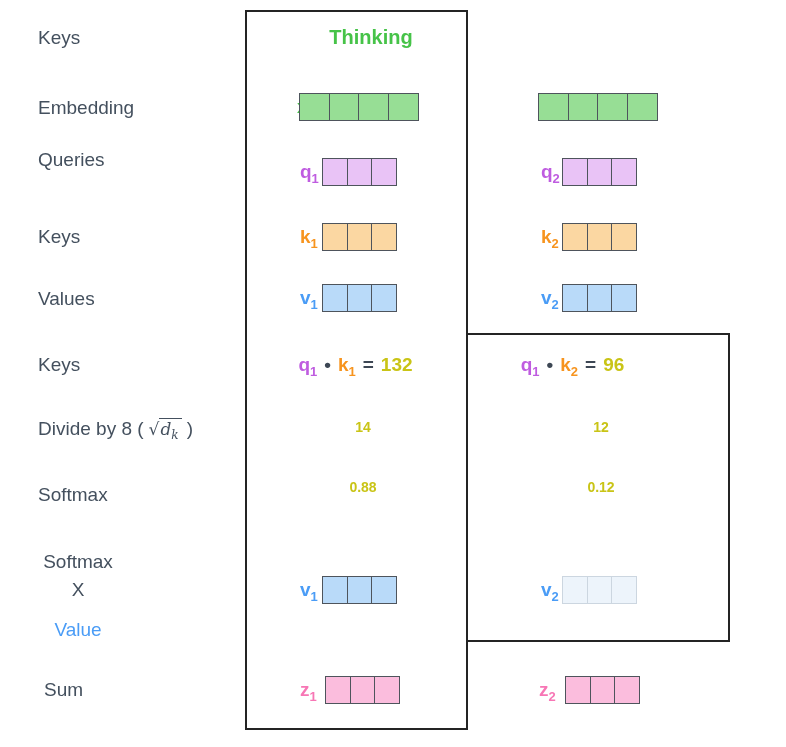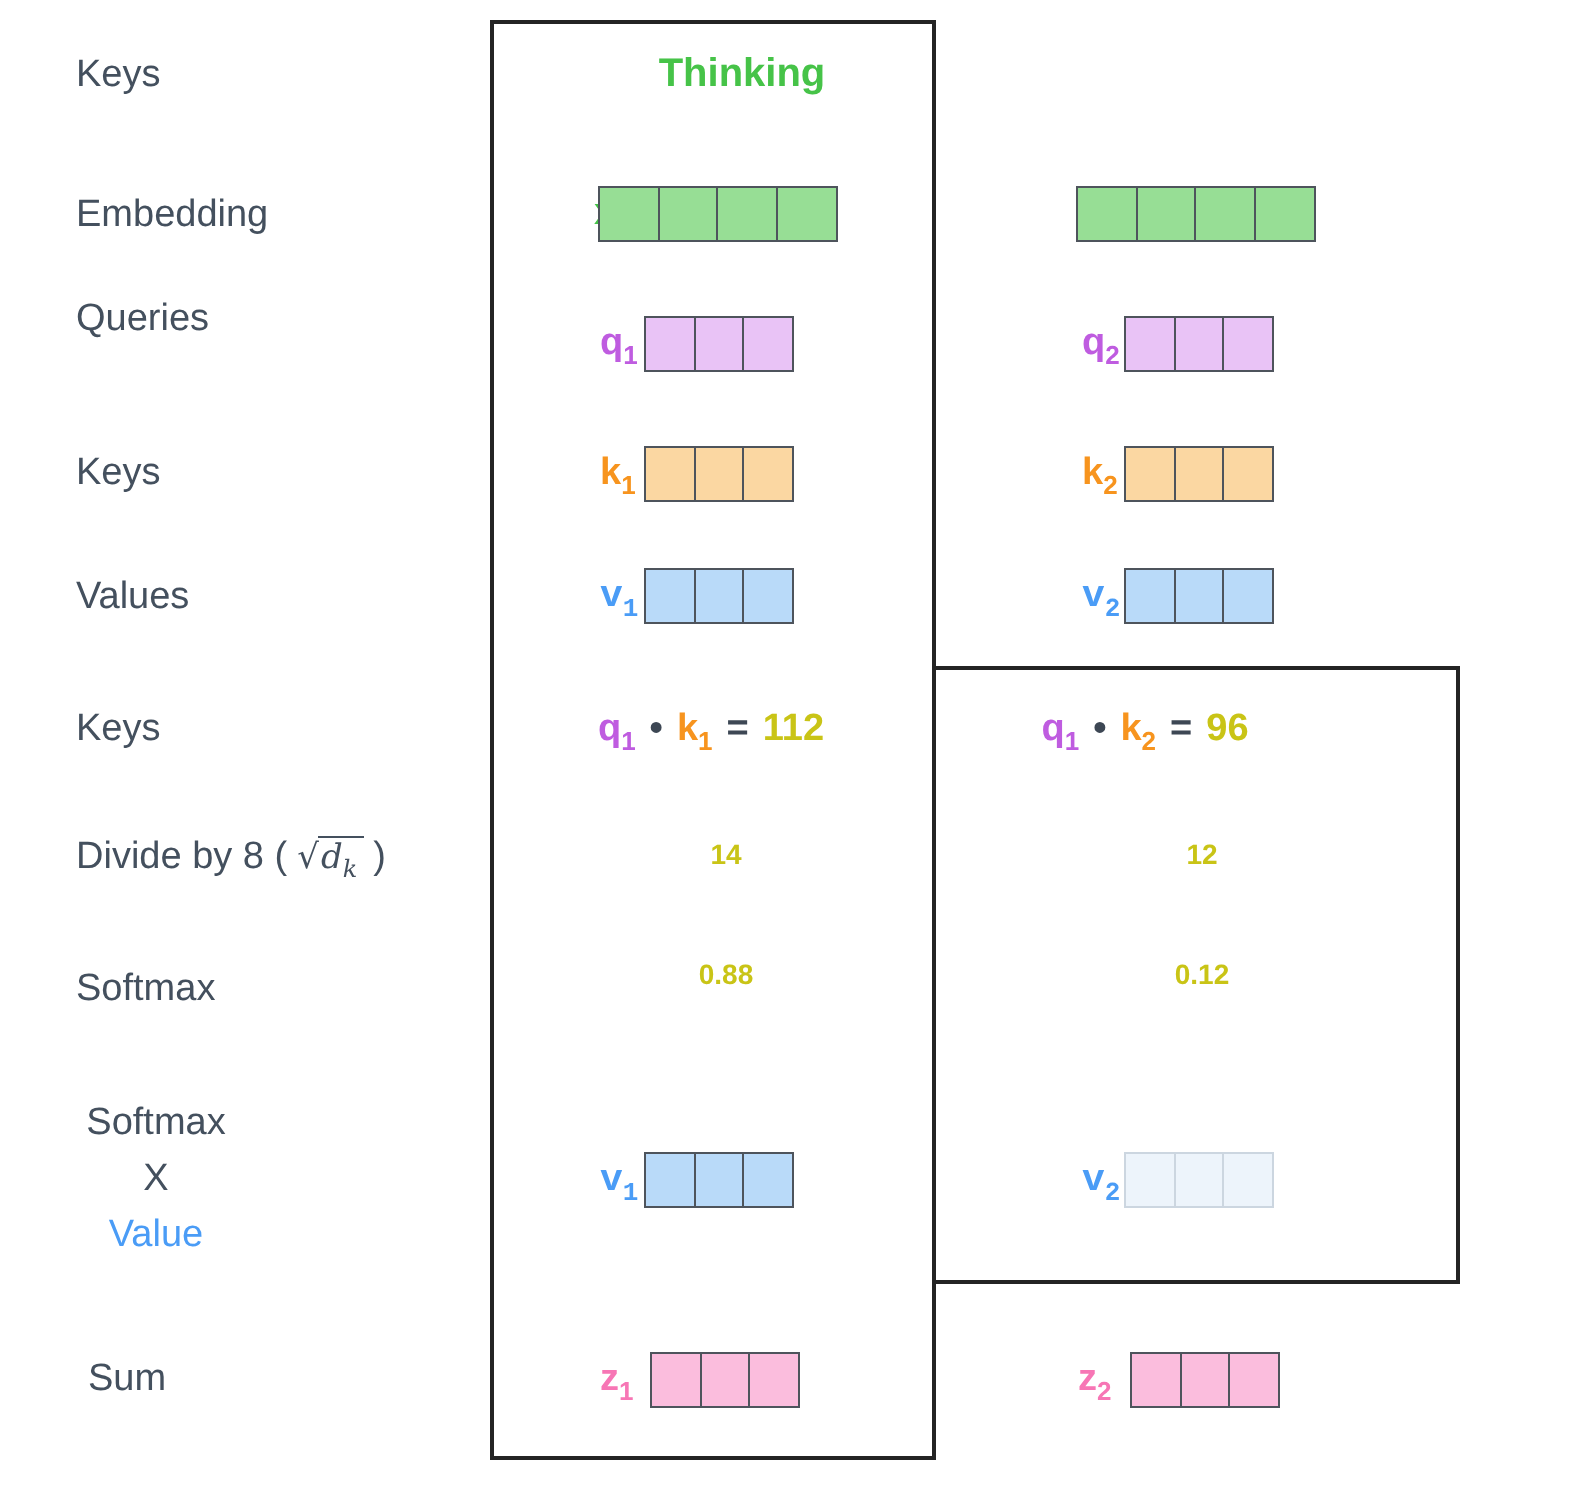--- a/index.html
+++ b/index.html
@@ -6,32 +6,32 @@
   .canvas{
     position:relative;width:786px;height:747px;background:#ffffff;
     font-family:"Liberation Sans", sans-serif;overflow:hidden;
   }
   
   .boxA{position:absolute;left:245px;top:10px;width:219px;height:716px;border:2px solid #242424;background:transparent;}
   .boxB{position:absolute;left:468px;top:333px;width:260px;height:305px;border:2px solid #242424;border-left:none;background:transparent;}
   
   .sidelabel{position:absolute;left:38px;color:#44505e;font-size:19px;font-weight:500;line-height:23px;white-space:nowrap;}
   .sxv{position:absolute;left:30px;top:548px;width:96px;text-align:center;color:#44505e;font-size:19px;font-weight:500;line-height:28px;}
-  .sxv .blue-line{color:#4a9cf6;}
+  .sxv .blue-line{color:#4a9cf6;margin-top:12px;}
   
   .header{position:absolute;top:26px;font-size:20px;font-weight:bold;color:#46c348;text-align:center;}
   .header.h1{left:245px;width:252px;}
   .header.h2{left:468px;width:262px;}
   
   .vlab{position:absolute;font-size:19px;font-weight:bold;line-height:22px;white-space:nowrap;margin-left:28px;}
   .vlab sub, .score-line sub{font-size:13px;}
   .c-green{color:#46c348;}
   .c-purple{color:#bf5ce0;}
   .c-orange{color:#f7941e;}
-  .c-blue{color:#4a9cf6;font-family:Liberation Mono, monospace;}
+  .c-blue{color:#4a9cf6;}
   .c-pink{color:#f776b5;}
   .c-dark{color:#3d4754;}
   .c-yellow{color:#c9c416;}
   
   .cells{position:absolute;display:flex;}
   .cell{width:26px;height:28px;border:1.5px solid #4e545c;margin-left:-1.5px;box-sizing:border-box;}
   .cell:first-child{margin-left:0;}
   .cells.wide .cell{width:31px;}
   .f-green .cell{background:#97de95;}
   .f-purple .cell{background:#e9c3f6;}
@@ -126,21 +126,21 @@
     <div class="cell"></div>
       <div class="cell"></div>
       <div class="cell"></div>
   </div>
 
   <div class="score-line" style="left:245px;top:354px;width:221px">
     <span class="c-purple"><span>q</span><sub>1</sub></span>
     <span class="c-dark">•</span>
     <span class="c-orange"><span>k</span><sub>1</sub></span>
     <span class="c-dark">=</span>
-    <span class="c-yellow">112</span>
+    <span class="c-yellow">132</span>
   </div>
   <div class="score-line" style="left:468px;top:354px;width:209px">
     <span class="c-purple"><span>q</span><sub>1</sub></span>
     <span class="c-dark">•</span>
     <span class="c-orange"><span>k</span><sub>2</sub></span>
     <span class="c-dark">=</span>
     <span class="c-yellow">96</span>
   </div>
 
   <div class="num c-yellow" style="left:338px;top:419px;width:50px">14</div>

